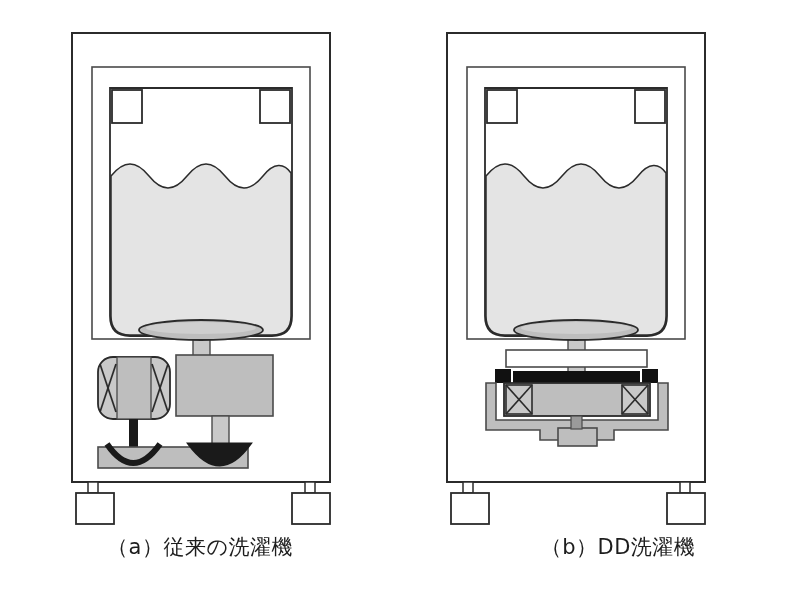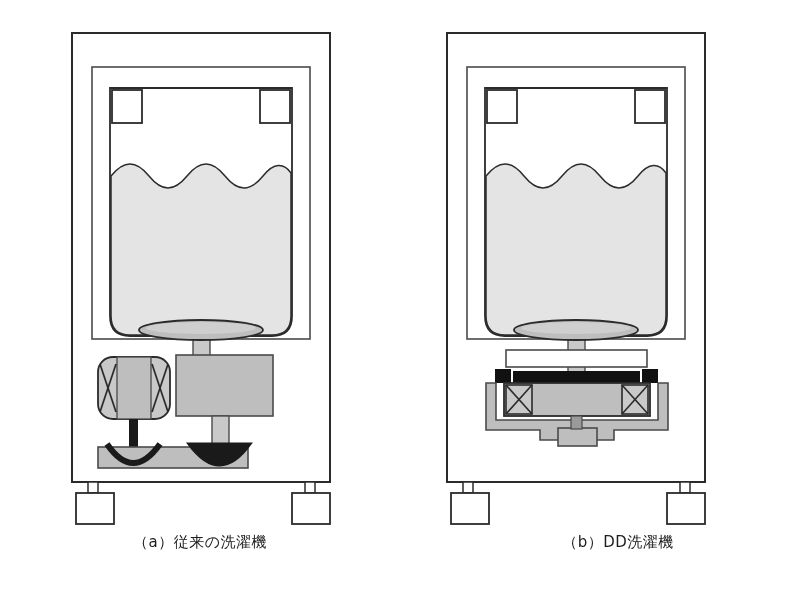--- a/index.html
+++ b/index.html
@@ -33,21 +33,21 @@
     top: 0;
     display: block;
   }
   .caption {
     position: absolute;
     left: 0;
     top: 533px;
     width: 400px;
     text-align: center;
     font-family: "DejaVu Sans", sans-serif;
-    font-size: 15px;
+    font-size: 21px;
     color: #1d1d1d;
     letter-spacing: 0.5px;
     white-space: nowrap;
   }
 </style>
 </head>
 <body>
 
 <div id="figure-root">
 

